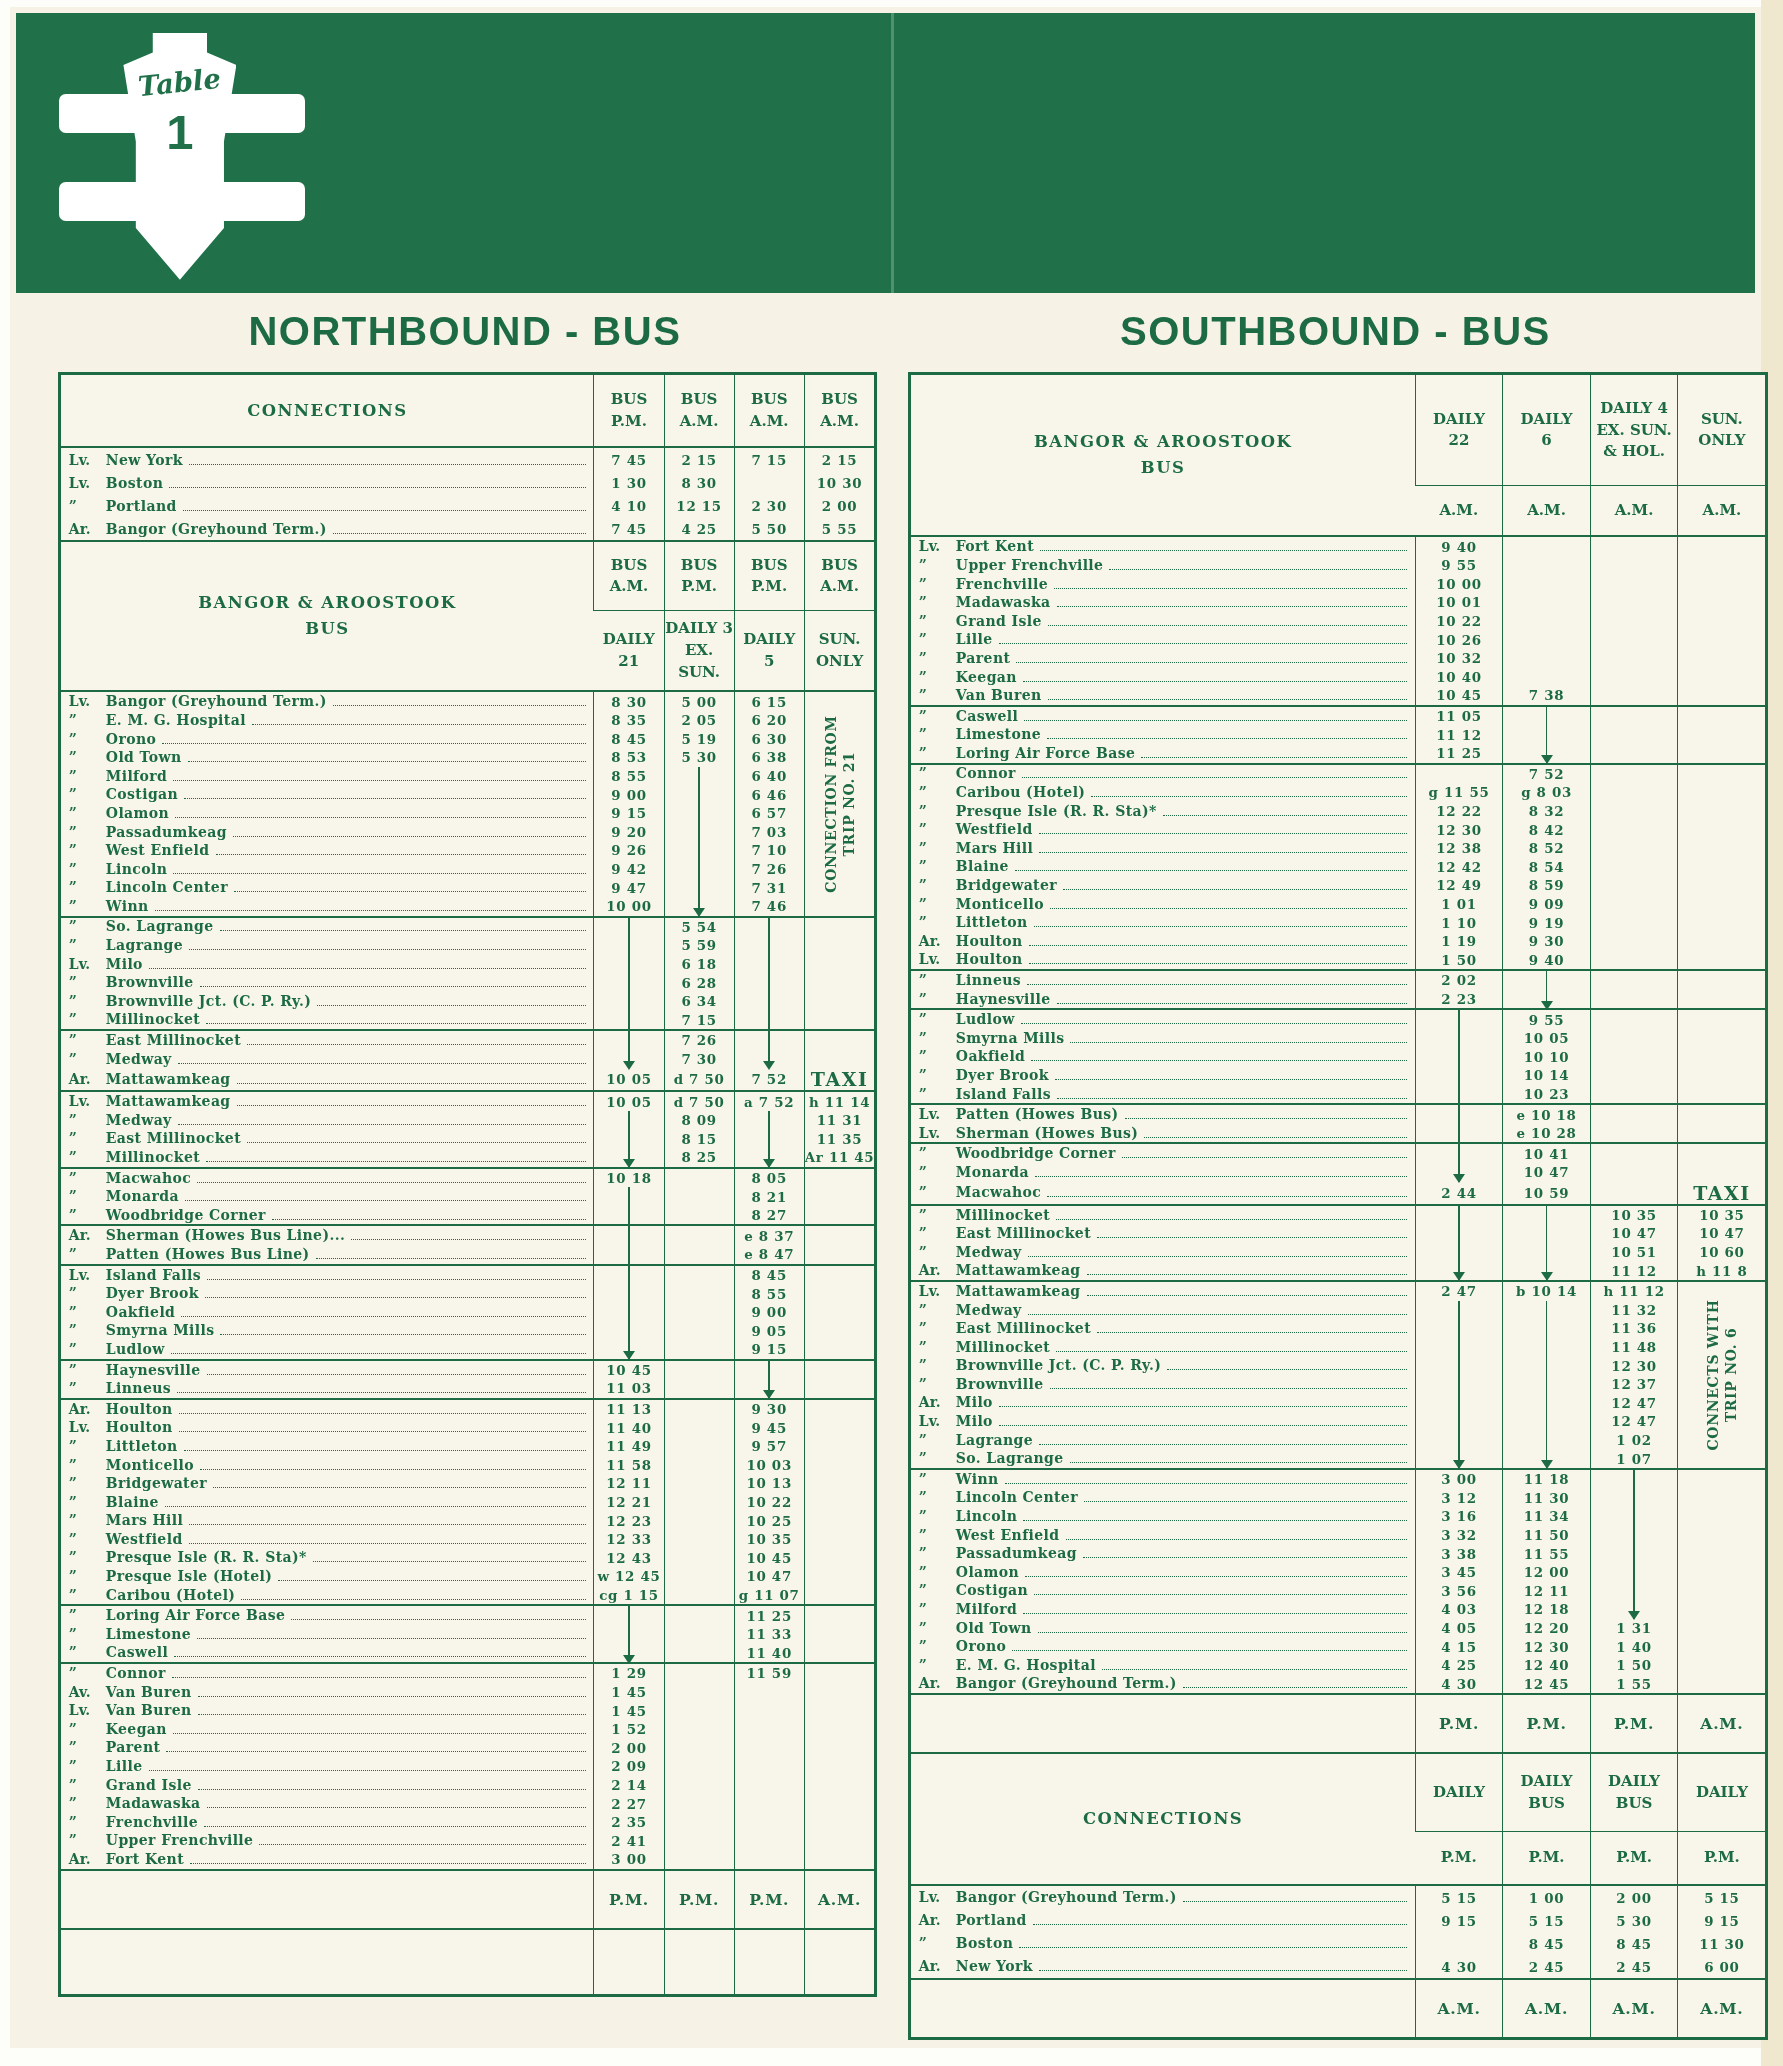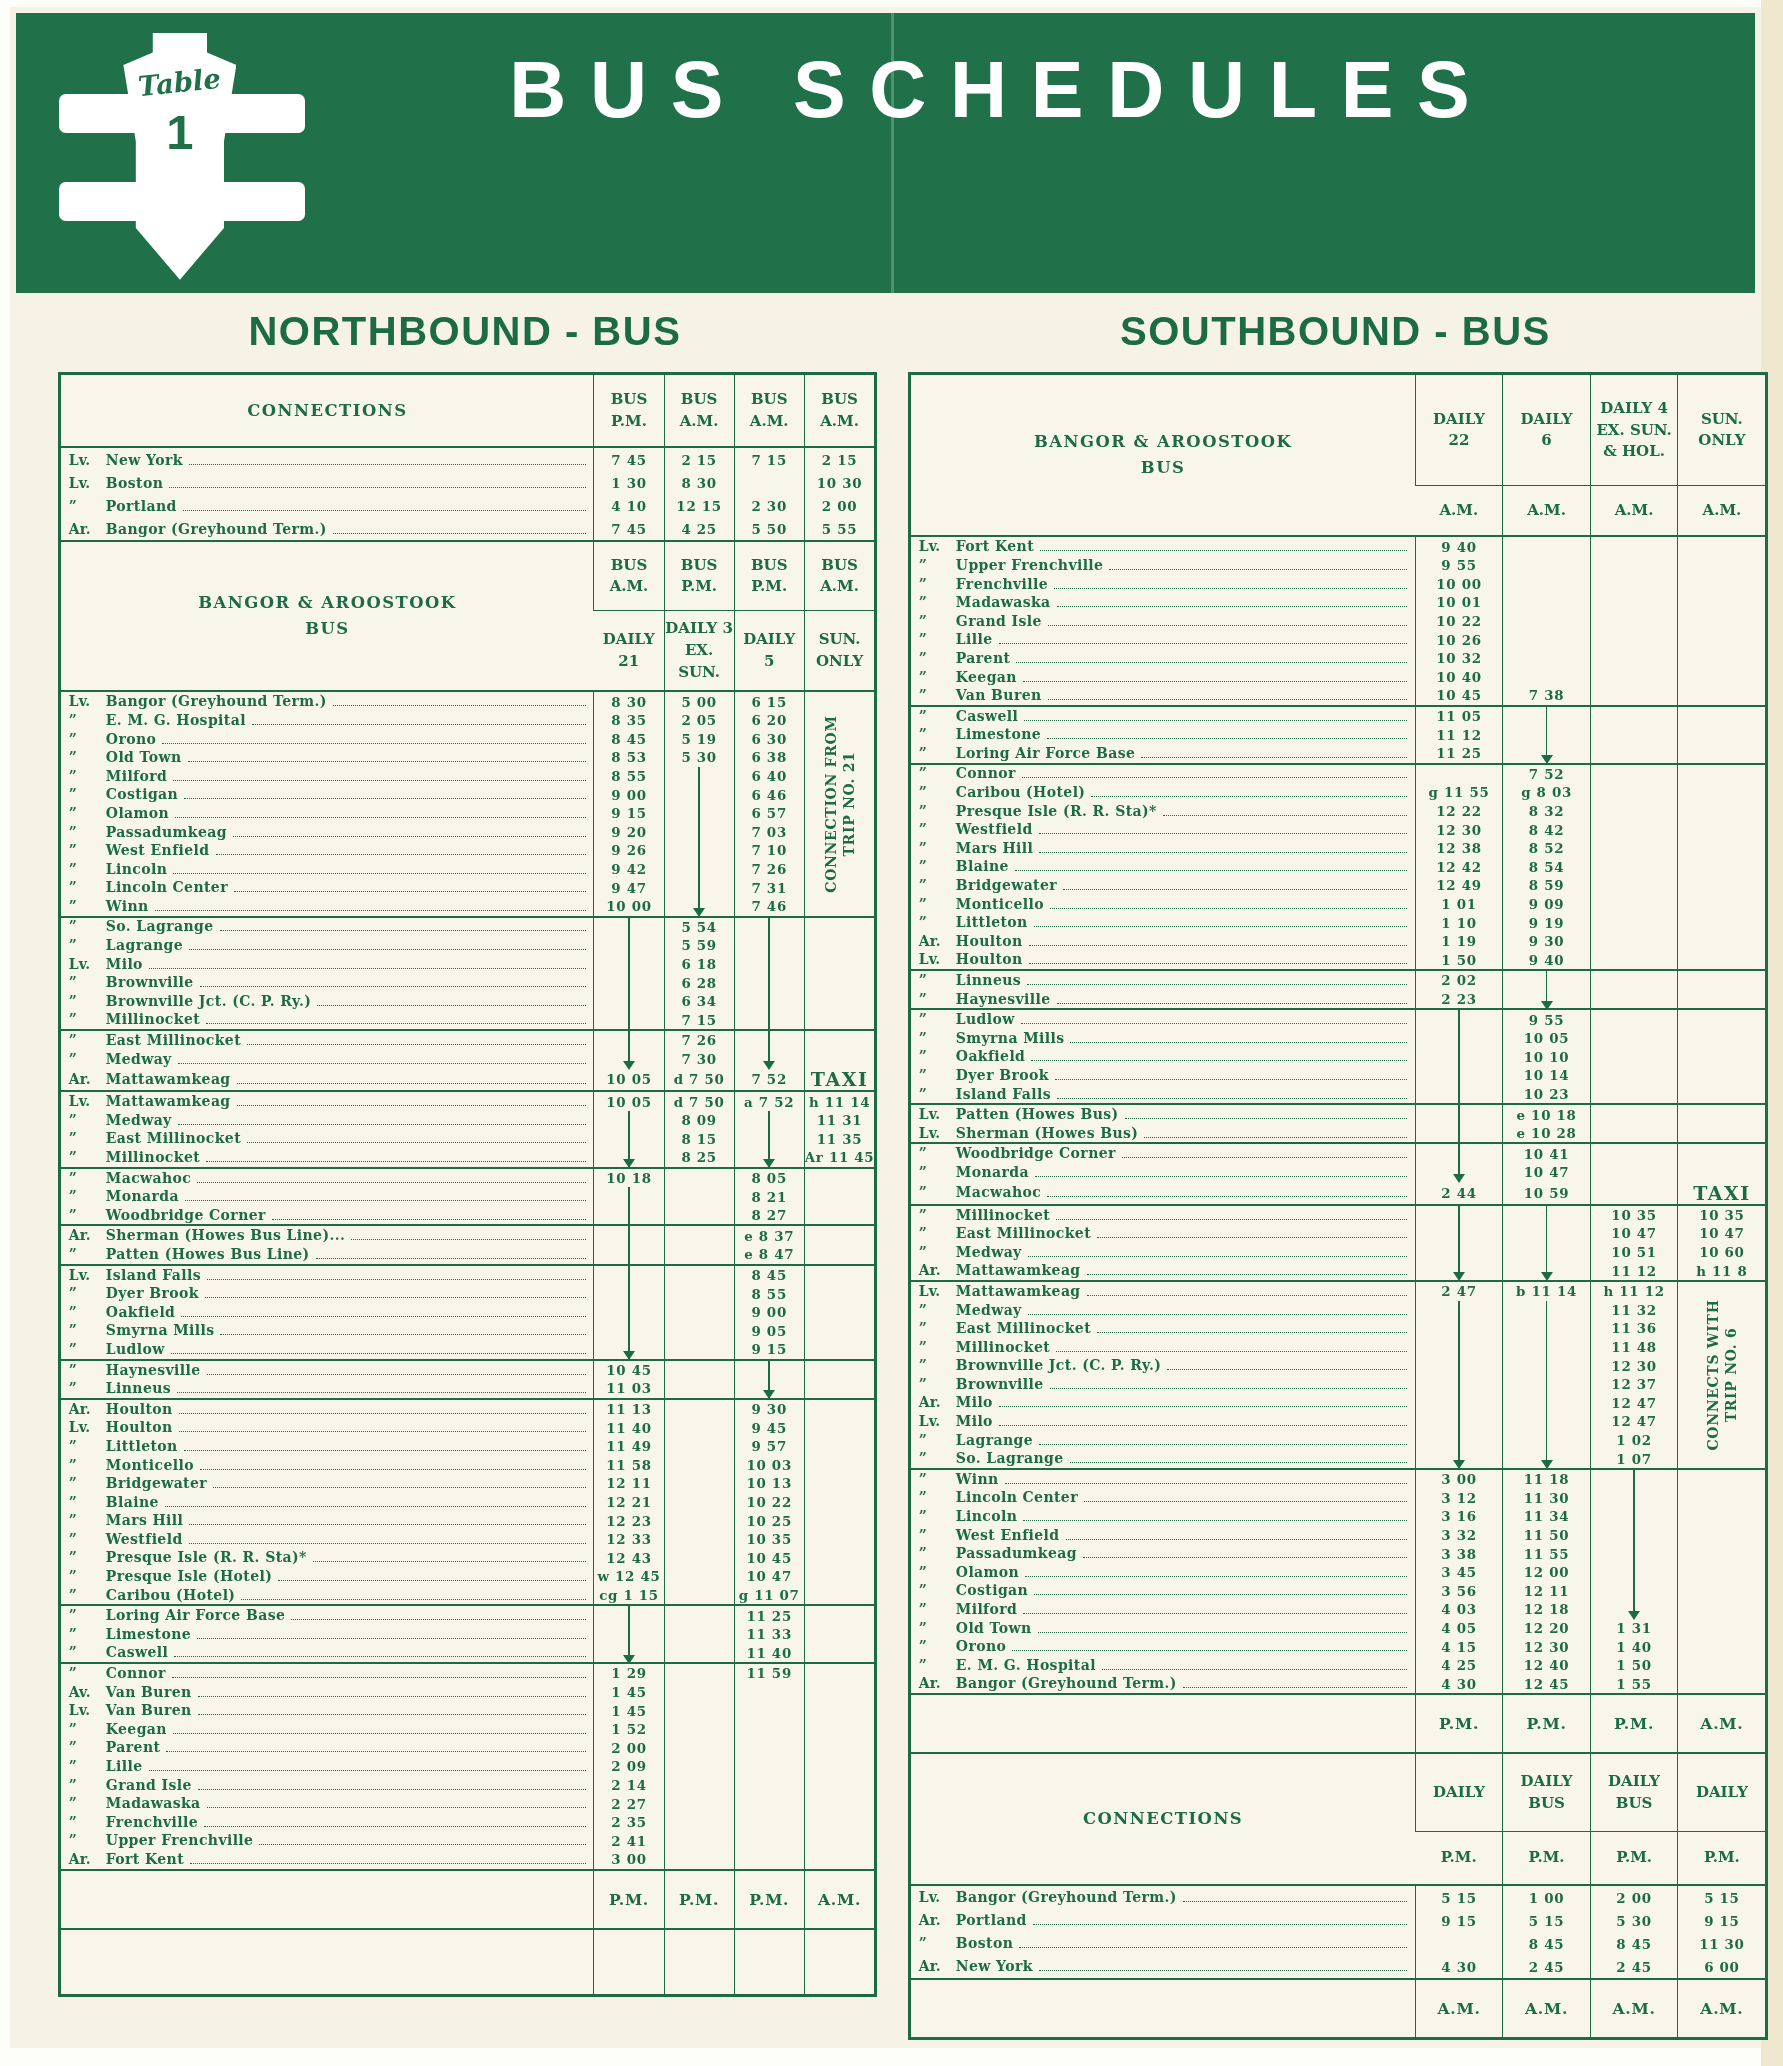--- a/index.html
+++ b/index.html
@@ -85,21 +85,20 @@
     <div class="band">
       <div class="fold"></div>
       <div class="badge">
         <div class="bbar b1"></div>
         <div class="bbar b2"></div>
         <div class="keystone">
           <span class="bt">Table</span>
           <span class="bn">1</span>
         </div>
       </div>
-      <div class="bigtitle">BUS SCHEDULES</div>
     </div>
 
     <div class="sectitle sbt">SOUTHBOUND - BUS</div>
     <div class="sectitle nbt">NORTHBOUND - BUS</div>
 
     <div id="nb" class="tbl nbtbl">
         <table class="connhdr">
           <colgroup>
             <col style="width: 65.5%;">
             <col style="width: 8.625%;">
@@ -1987,21 +1986,21 @@
           <tbody>
             <tr>
               <td class="namecell">
                 <div class="stop">
                   <span class="pfx">Lv.</span>
                   <span class="nm">Mattawamkeag</span>
                   <span class="dots"></span>
                 </div>
               </td>
               <td class="tcell">2 47</td>
-              <td class="tcell">b 11 14</td>
+              <td class="tcell">b 10 14</td>
               <td class="tcell">h 11 12</td>
               <td class="notecell" rowspan="10">
                 <div class="rot" style="width: 176px;">CONNECTS WITH TRIP NO. 6</div>
               </td>
             </tr>
             <tr>
               <td class="namecell">
                 <div class="stop">
                   <span class="pfx">”</span>
                   <span class="nm">Medway</span>

